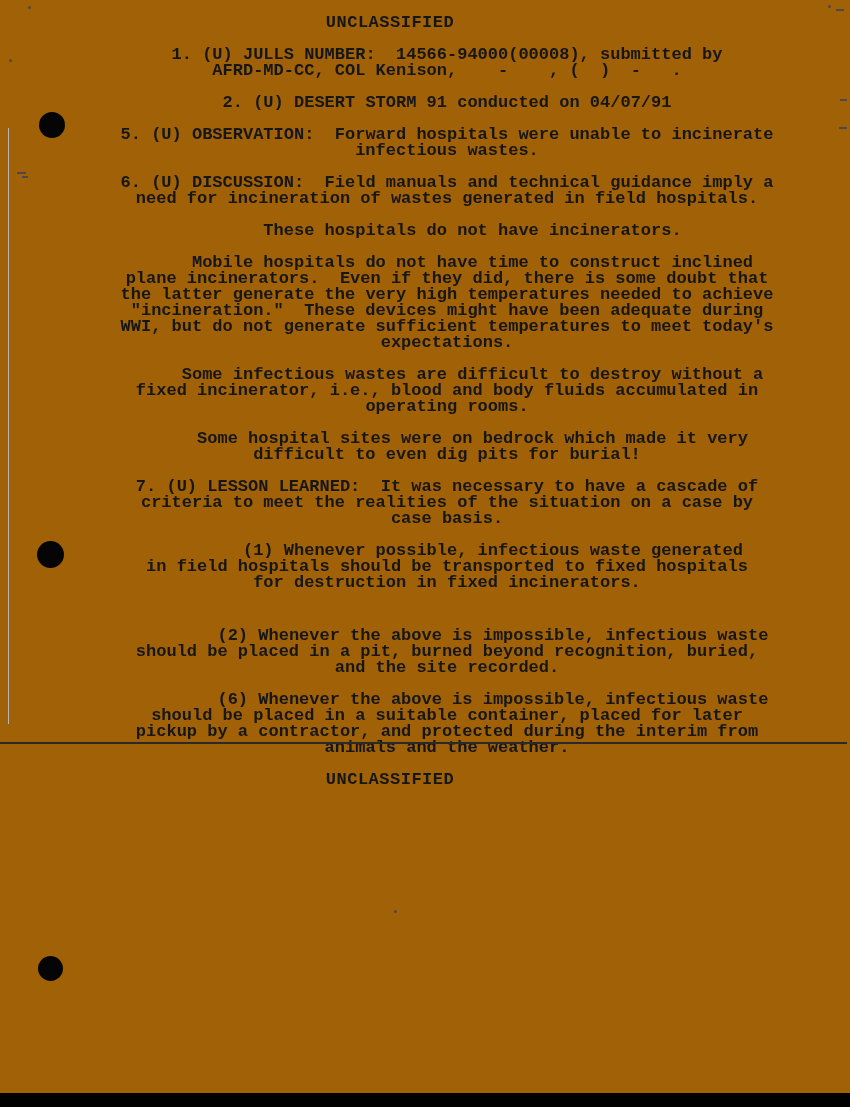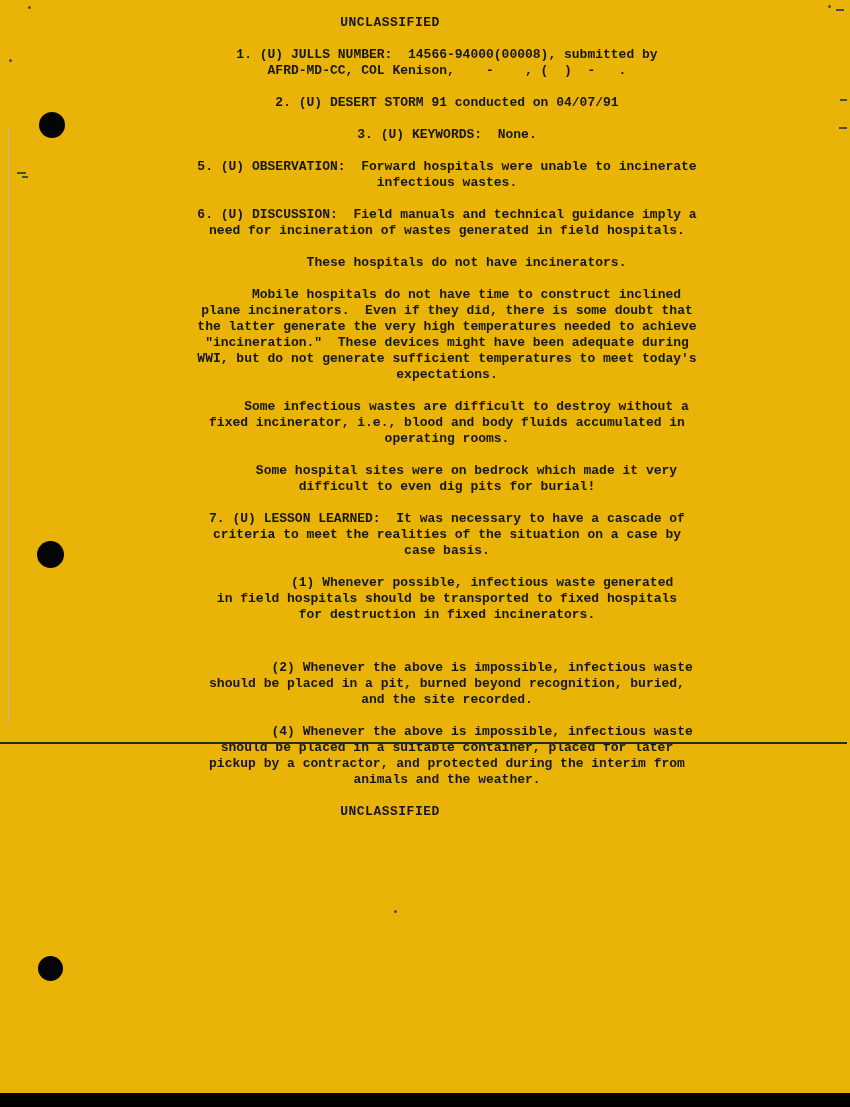--- a/index.html
+++ b/index.html
@@ -2,25 +2,25 @@
 <html><head>
 <meta charset="utf-8">
 <style>
   * { margin: 0; padding: 0; box-sizing: border-box; }
   html, body { background: #e8e8e6; }
   .page {
     position: relative;
     width: 850px;
     height: 1107px;
     margin: 0 auto;
-    background: #eab308;
+    background: #a16207;
     overflow: hidden;
     font-family: "Liberation Mono", "DejaVu Sans Mono", monospace;
     font-weight: 700;
-    font-size: 13px;
+    font-size: 17px;
     line-height: 16px;
     color: #161616;
   }
   .content {
     position: absolute;
     top: 15px;
     left: 57px;
     width: 780px;
   }
   .class-banner {
@@ -80,21 +80,20 @@
 <body>
 
 <div class="page">
 
   <div class="content">
     <div class="class-banner">UNCLASSIFIED</div>
 
     <div class="para">1. (U) JULLS NUMBER:  14566-94000(00008), submitted by
 AFRD-MD-CC, COL Kenison,    -    , (  )  -   .</div>
     <div class="para">2. (U) DESERT STORM 91 conducted on 04/07/91</div>
-    <div class="para">3. (U) KEYWORDS:  None.</div>
     <div class="para">5. (U) OBSERVATION:  Forward hospitals were unable to incinerate
 infectious wastes.</div>
     <div class="para">6. (U) DISCUSSION:  Field manuals and technical guidance imply a
 need for incineration of wastes generated in field hospitals.</div>
     <div class="para">     These hospitals do not have incinerators.</div>
     <div class="para">     Mobile hospitals do not have time to construct inclined
 plane incinerators.  Even if they did, there is some doubt that
 the latter generate the very high temperatures needed to achieve
 "incineration."  These devices might have been adequate during
 WWI, but do not generate sufficient temperatures to meet today's
@@ -106,21 +105,21 @@
 difficult to even dig pits for burial!</div>
     <div class="para">7. (U) LESSON LEARNED:  It was necessary to have a cascade of
 criteria to meet the realities of the situation on a case by
 case basis.</div>
     <div class="para">         (1) Whenever possible, infectious waste generated
 in field hospitals should be transported to fixed hospitals
 for destruction in fixed incinerators.</div>
     <div class="para mt-lg">         (2) Whenever the above is impossible, infectious waste
 should be placed in a pit, burned beyond recognition, buried,
 and the site recorded.</div>
-    <div class="para">         (4) Whenever the above is impossible, infectious waste
+    <div class="para">         (6) Whenever the above is impossible, infectious waste
 should be placed in a suitable container, placed for later
 pickup by a contractor, and protected during the interim from
 animals and the weather.</div>
 
     <div class="class-banner footer-banner">UNCLASSIFIED</div>
   </div>
 
   <div class="fold-line"></div>
   <div class="black-dot dot-a"></div>
   <div class="black-dot dot-b"></div>

